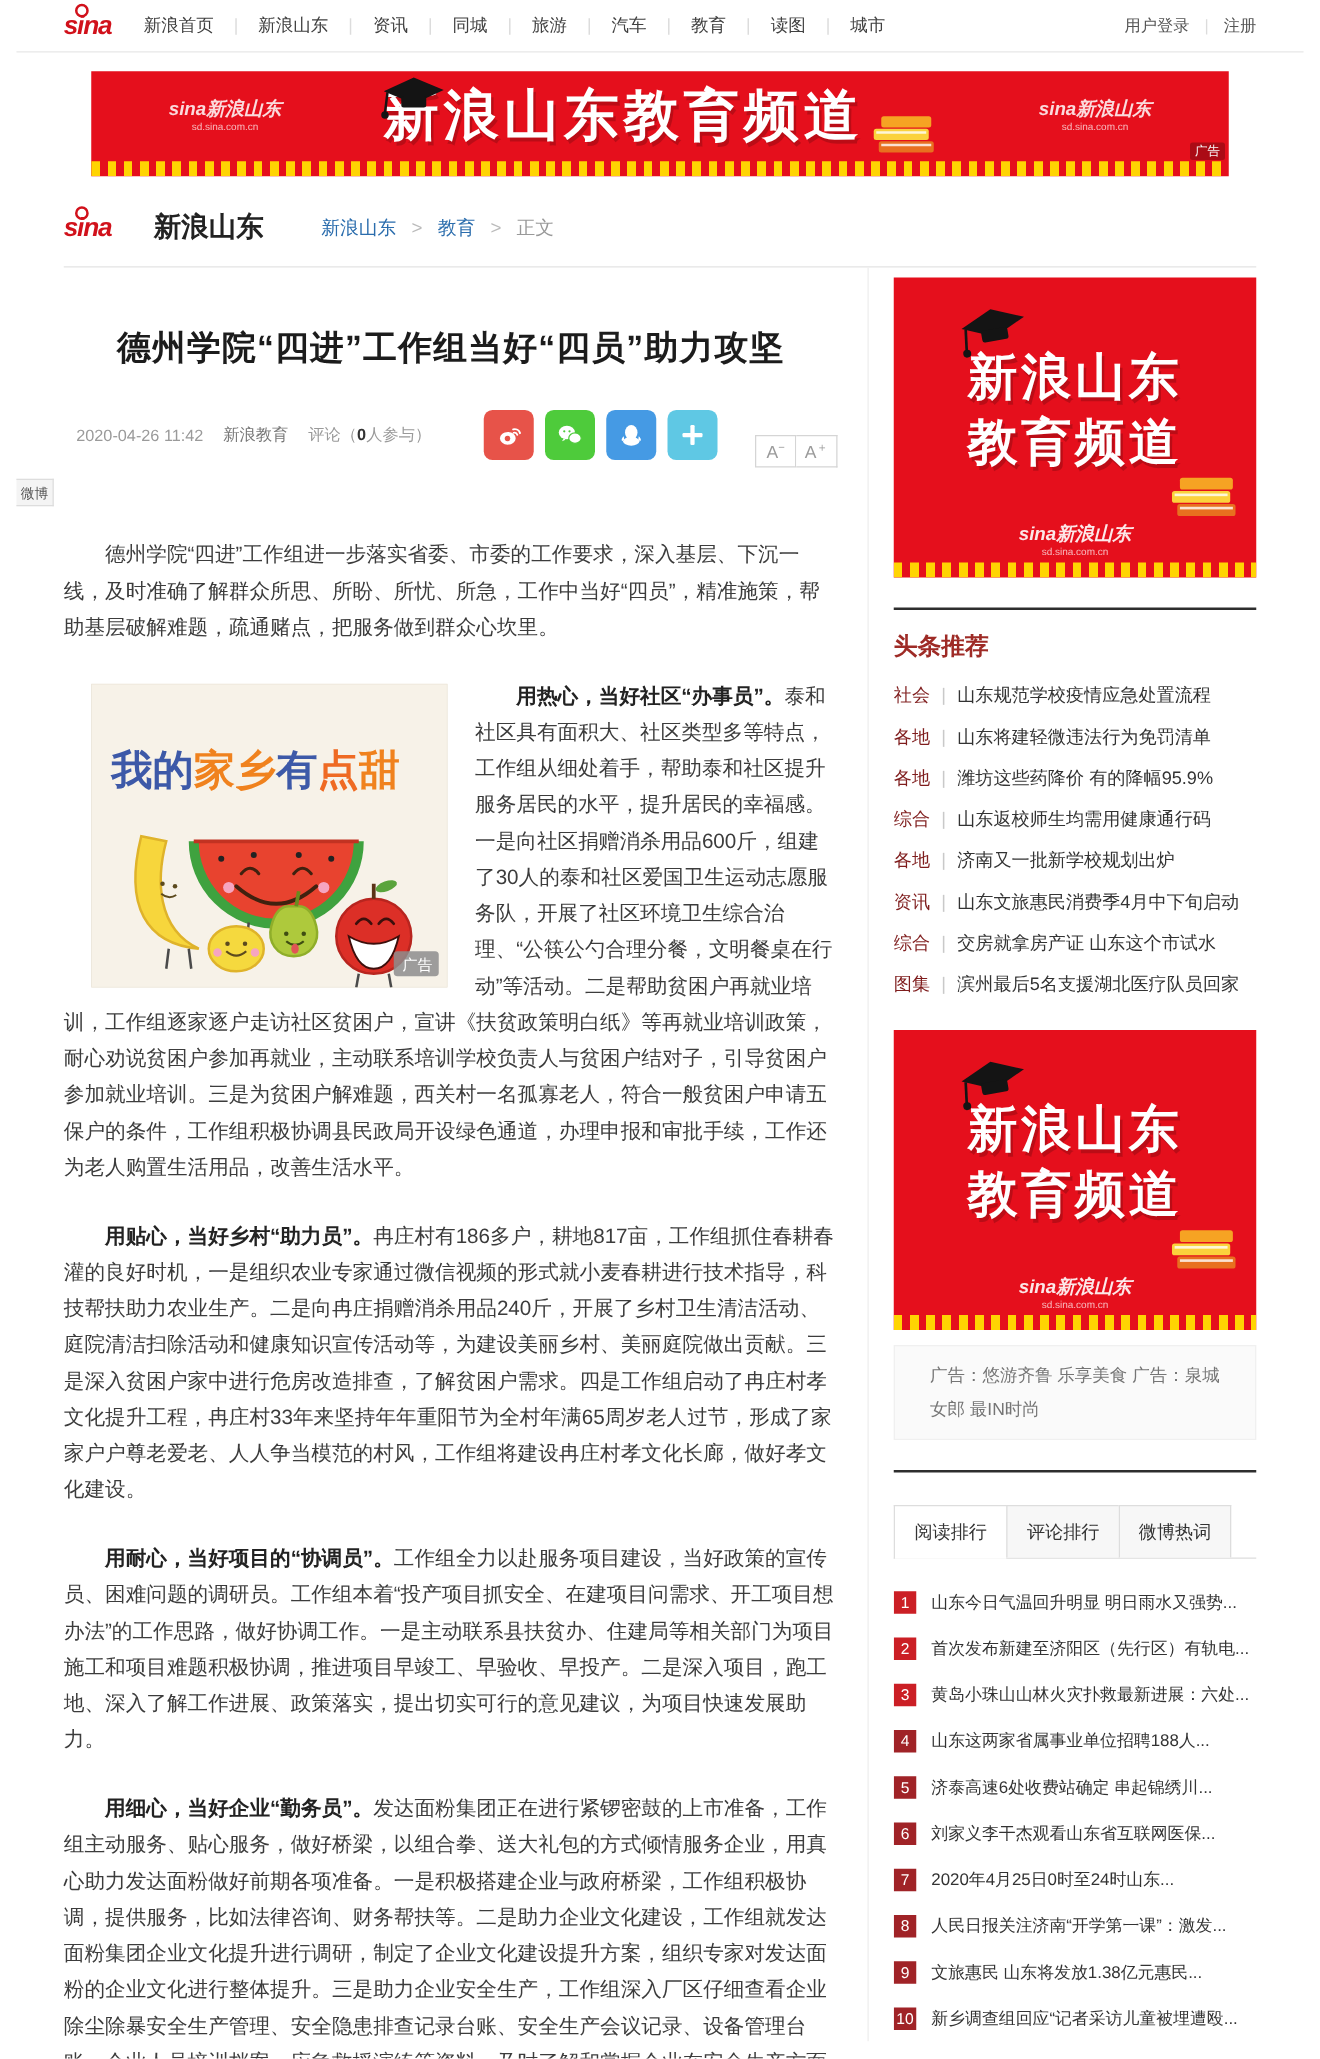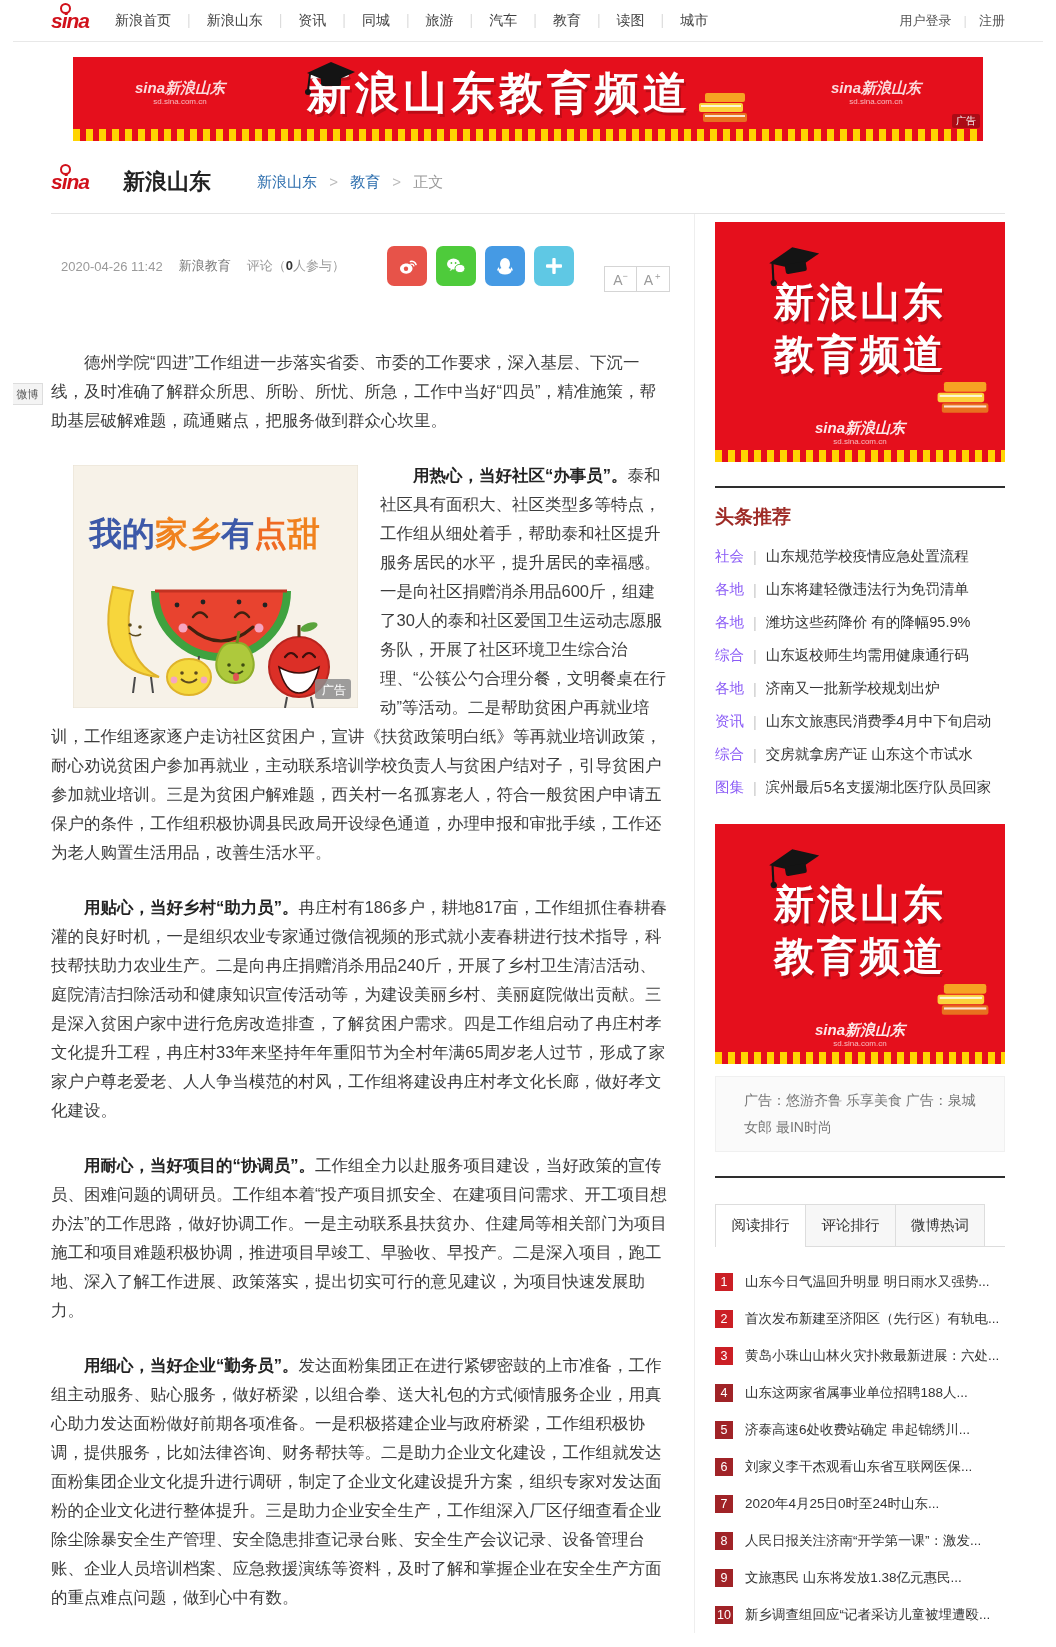--- a/index.html
+++ b/index.html
@@ -76,21 +76,21 @@
   .sa-text { position:absolute; top:54px; left:0; right:0; text-align:center; color:#fff; font-weight:bold; font-size:40px; letter-spacing:3px; line-height:52px; text-shadow:2px 3px 0 rgba(0,0,0,.18); }
   .sa-books { position:absolute; right:14px; bottom:46px; }
   .sa-logo { position:absolute; bottom:16px; left:0; right:0; text-align:center; color:#fff; line-height:1; }
   .sa-logo .bl-main { font-size:15px; font-weight:bold; font-style:italic; opacity:.9; }
   .sa-logo .bl-sub { font-size:8px; opacity:.7; margin-top:3px; }
 
   .side-divider { border-top:2px solid #2e2e2e; margin-top:24px; }
   .headlines-title { color:var(--heading-red); font-size:19px; font-weight:bold; margin:16px 0 10px; }
   .headlines { list-style:none; }
   .headlines li { display:flex; align-items:center; font-size:14.5px; height:33px; white-space:nowrap; overflow:hidden; cursor:pointer; }
-  .headlines .cat { color:#8b5cf6; flex:0 0 auto; }
+  .headlines .cat { color:#7f1d1d; flex:0 0 auto; }
   .headlines .hsep { color:#c9c9c9; margin:0 9px; }
   .headlines .ht { color:#333; }
 
   .ad-textbox { margin-top:12px; background:#fafafa; border:1px solid #f0f0f0; padding:10px 28px; font-size:14px; color:#757575; line-height:27px; cursor:pointer; }
 
   .rank-tabs { display:flex; margin-top:26px; border-bottom:1px solid #ddd; }
   .rank-tab { width:90px; text-align:center; font-size:14.5px; color:#333; padding:11px 0; background:#f7f7f7; border:1px solid #ddd; border-bottom:none; border-right:none; cursor:pointer; }
   .rank-tab:last-child { border-right:1px solid #ddd; }
   .rank-tab.active { background:#fff; margin-bottom:-1px; padding-bottom:12px; }
   .rank-list { list-style:none; margin-top:16px; }
@@ -169,20 +169,21 @@
       <a>教育</a>
       <span class="sep">&gt;</span>
       <span>正文</span>
     </nav>
   </div>
   <hr class="crumb-divider">
 
   <div class="columns">
 
     <main class="article">
+      <h1 class="art-title">德州学院“四进”工作组当好“四员”助力攻坚</h1>
 
       <div class="meta-row">
         <span class="m">2020-04-26 11:42</span>
         <span class="m src">新浪教育</span>
         <span class="m"><span>评论（</span><b>0</b><span>人参与）</span></span>
 
         <div class="share">
           <button class="share-btn" style="background: rgb(231, 83, 73);">
             <svg width="24" height="24" viewBox="0 0 24 24">
               <path d="M5 14.5c0-2.8 3-5 6.4-5s6.1 2.2 6.1 5-2.9 5.2-6.3 5.2S5 17.3 5 14.5z" fill="#fff"></path>

